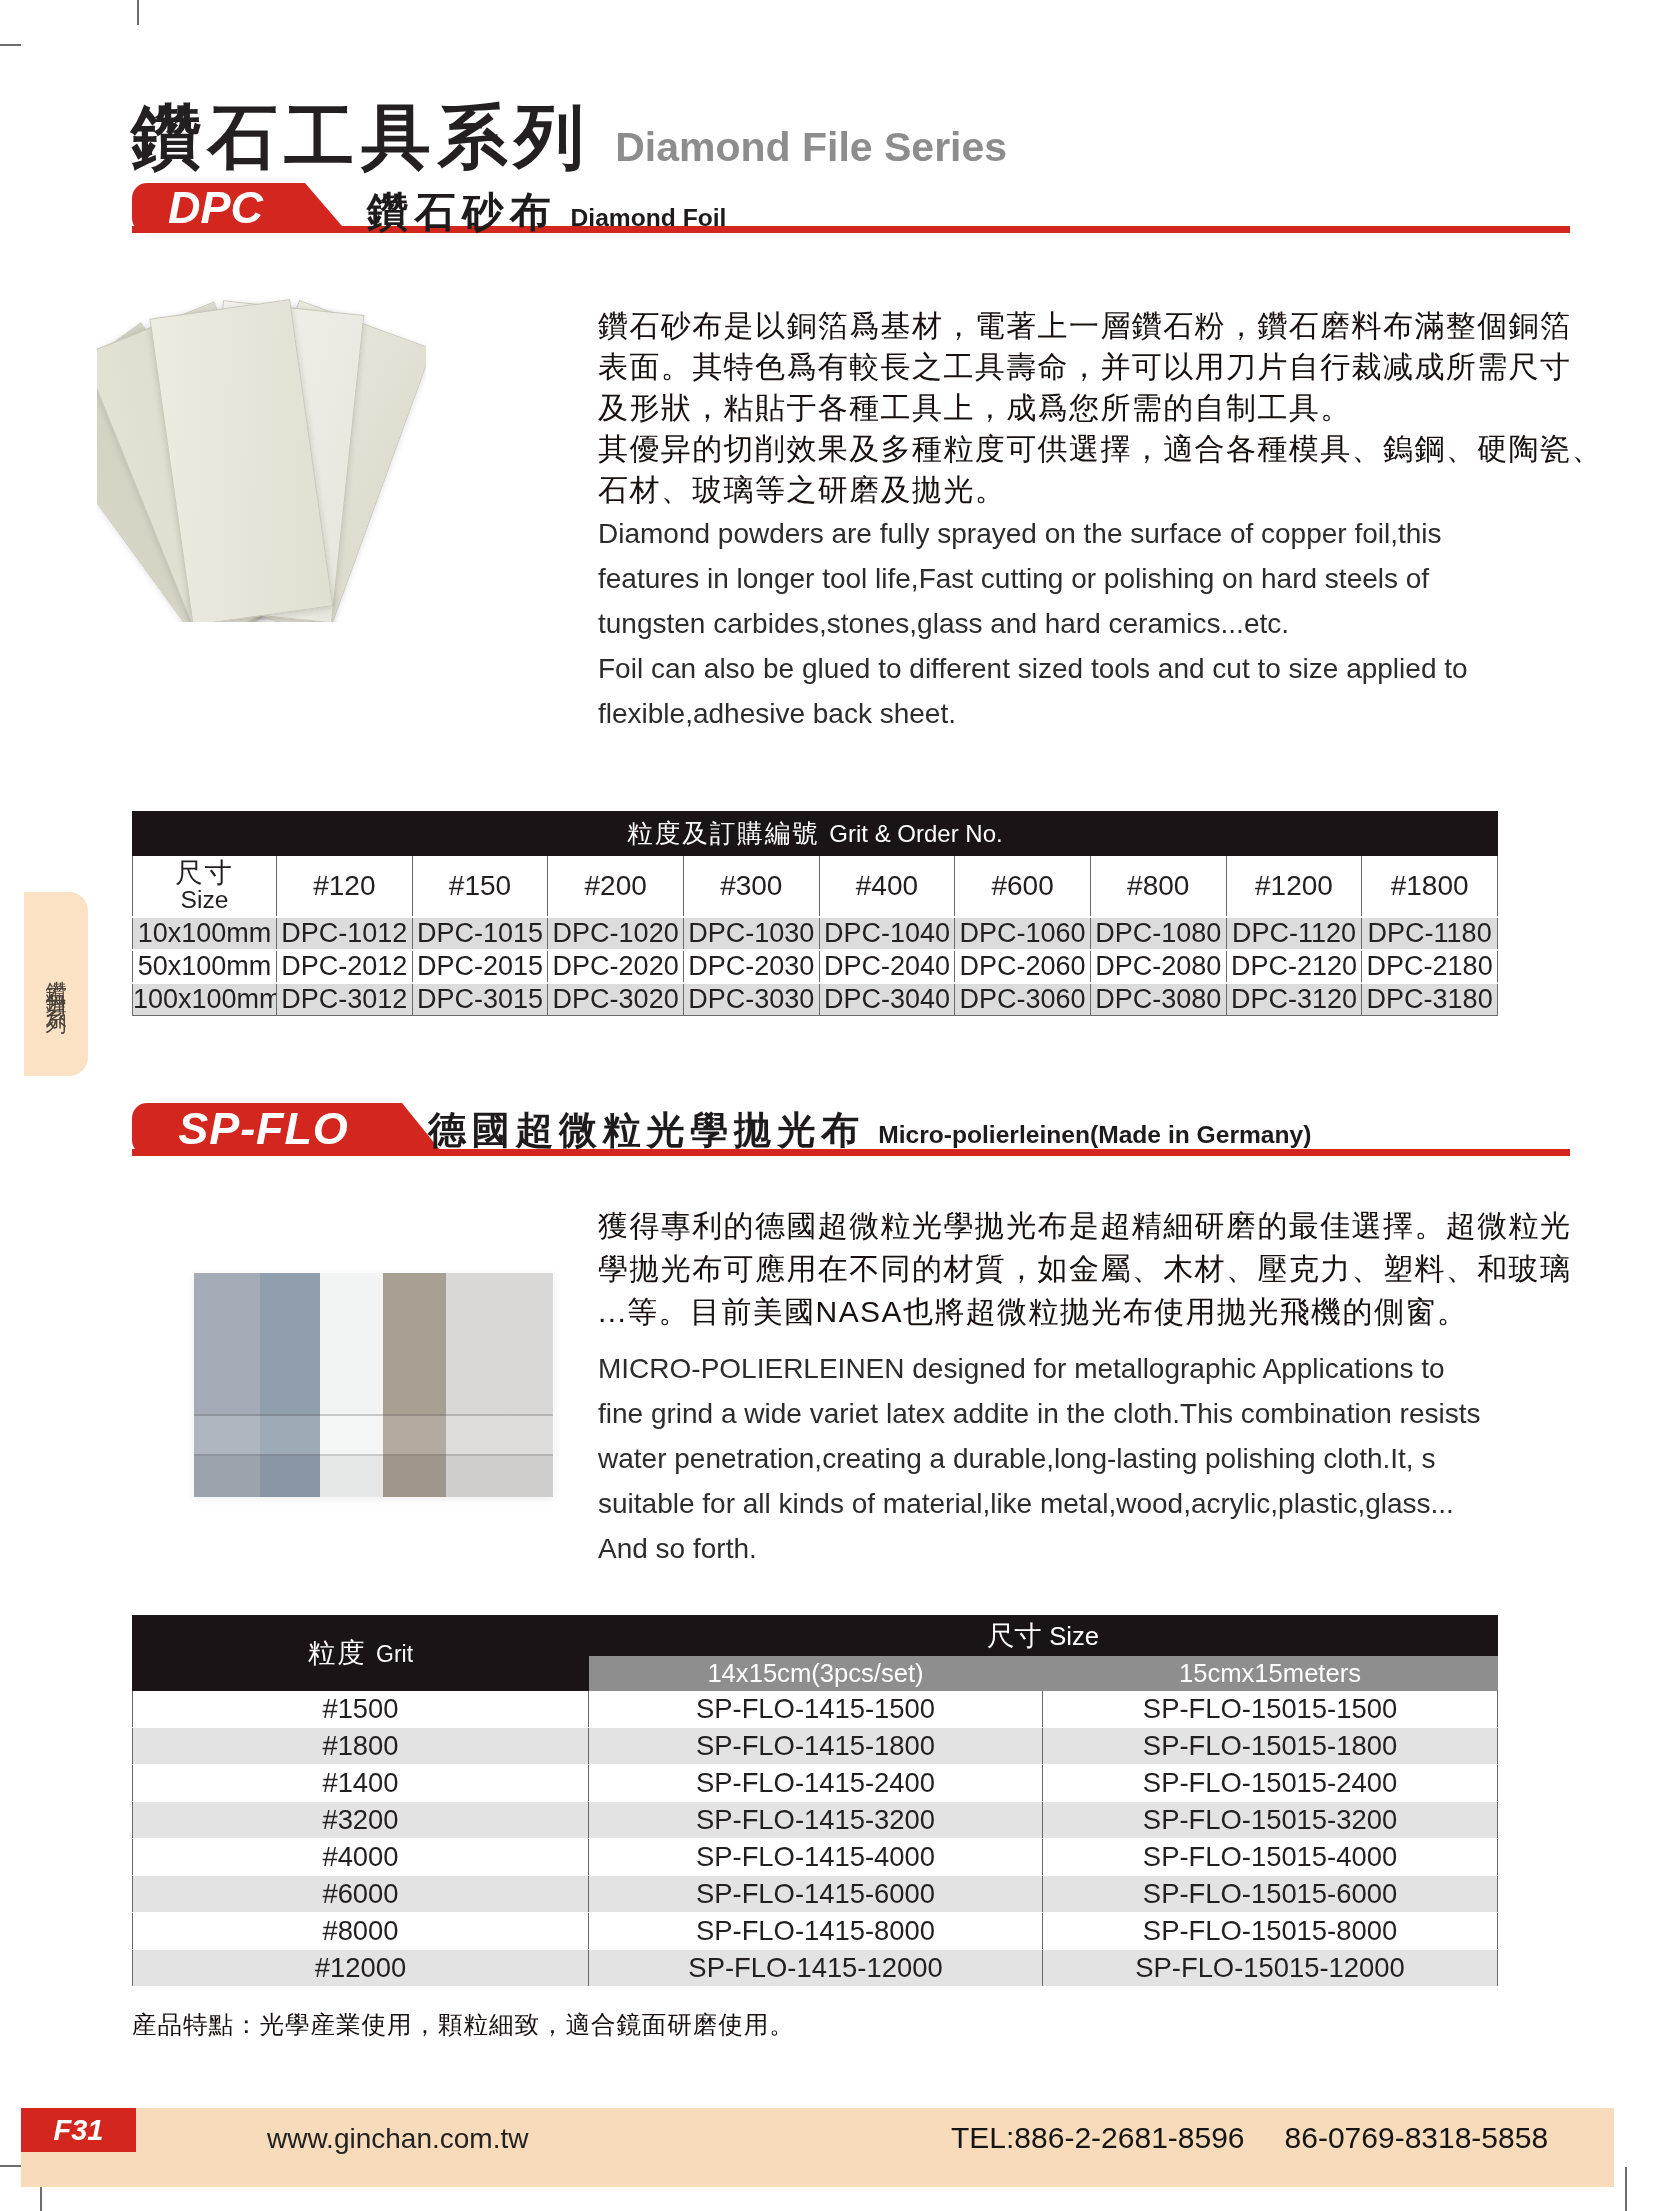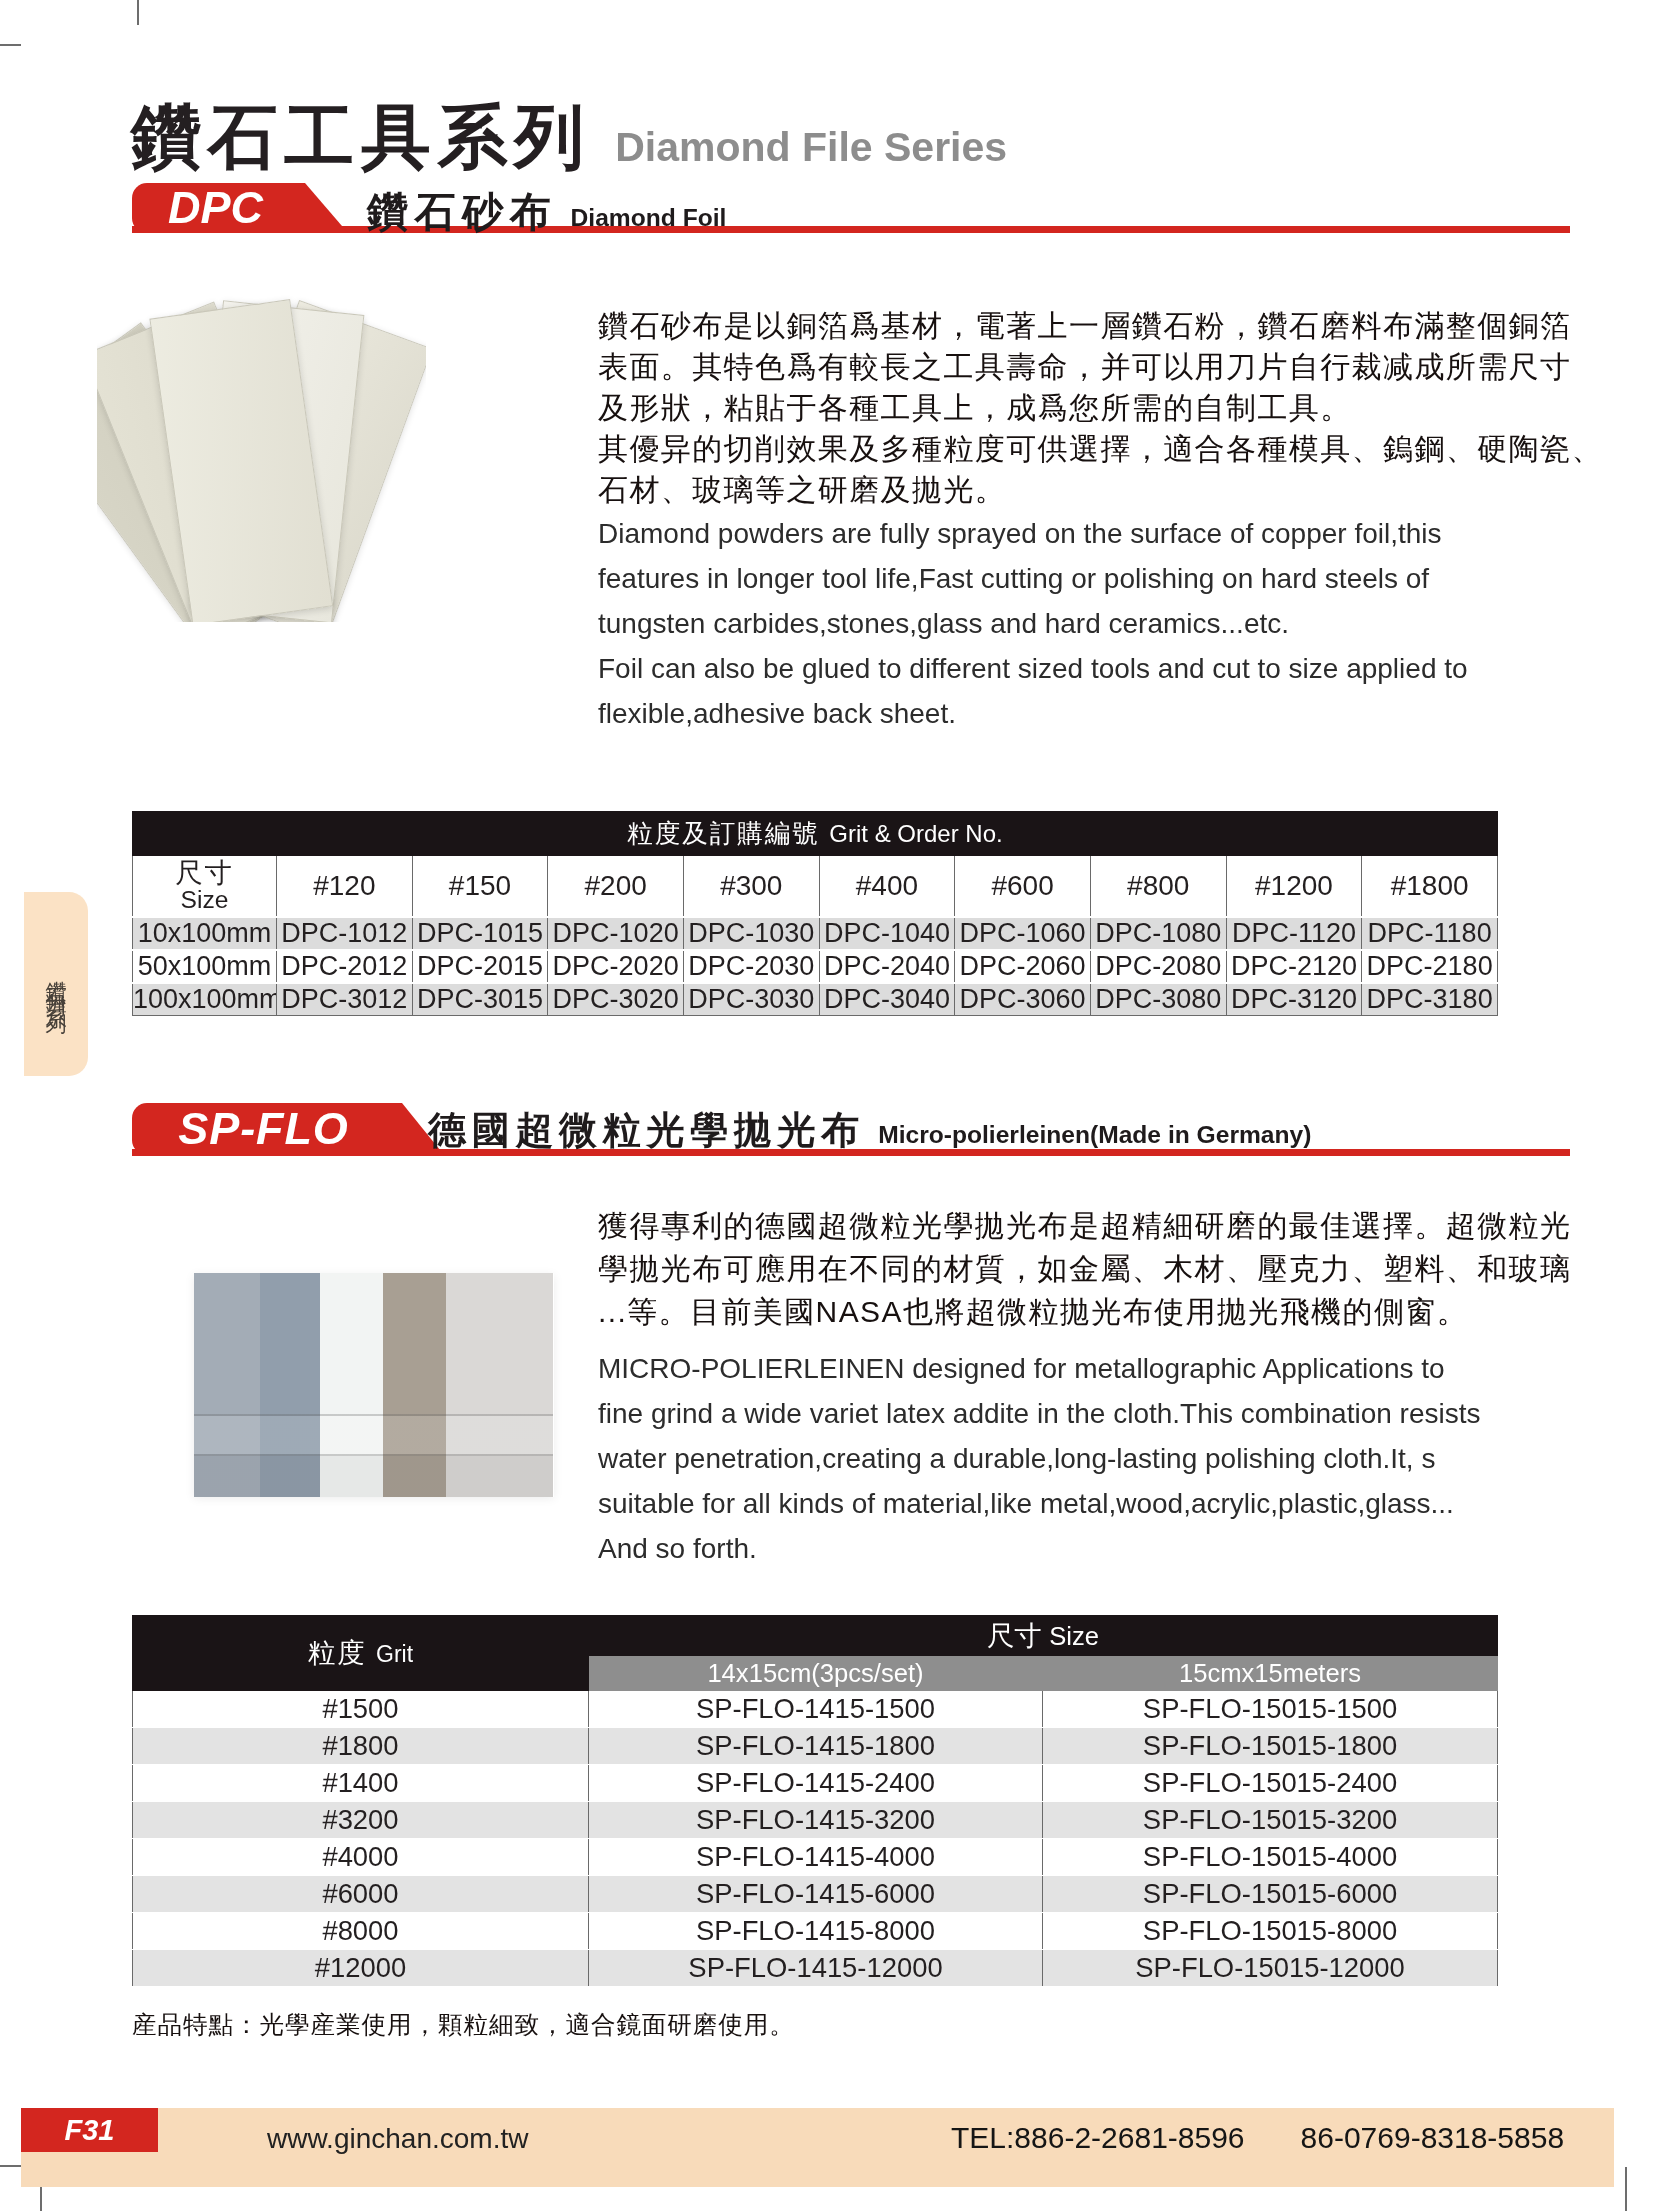--- a/index.html
+++ b/index.html
@@ -91,24 +91,24 @@
   #spflo-table .grit-head{font-size:25.6px;letter-spacing:1.9px;}
   #spflo-table .grit-head .en{font-size:23px;letter-spacing:0;margin-left:9.5px;}
   #spflo-table .sub-head th{height:35px;background:var(--graysub);color:#fff;font-size:25.6px;border:0.9px solid var(--graysub);}
   #spflo-table .sub-head th + th{border-left:1.9px solid #fff;}
   #spflo-table tbody td{height:37px;font-size:27.4px;border-top:1.9px solid #fff;border-bottom:1.9px solid #fff;}
   #spflo-table tbody tr.shade td{background:var(--shade2);}
 
   
   .note{position:absolute;left:132px;top:2008px;font-size:24.6px;letter-spacing:0.9px;color:#17100f;white-space:nowrap;}
   .footer-bar{position:absolute;left:21px;top:2108px;width:1593px;height:79px;background:var(--peach);}
-  .footer-code{position:absolute;left:21px;top:2108px;width:137px;height:44px;background:var(--red);
+  .footer-code{position:absolute;left:21px;top:2108px;width:115px;height:44px;background:var(--red);
       color:#fff;font-style:italic;font-weight:bold;font-size:29px;display:flex;align-items:center;justify-content:center;}
   .footer-url{position:absolute;left:267px;top:2123px;font-size:28px;color:#222;}
-  .footer-tel{position:absolute;left:951px;top:2121px;font-size:30px;color:#151515;display:flex;gap:56px;white-space:nowrap;}
+  .footer-tel{position:absolute;left:951px;top:2121px;font-size:30px;color:#151515;display:flex;gap:40px;white-space:nowrap;}
 </style>
 </head>
 <body>
 
 <div class="page">
 
   <span class="crop" style="left:137px;top:0;width:1.9px;height:24.6px;"></span>
   <span class="crop" style="left:0;top:44px;width:21px;height:1.9px;"></span>
   <span class="crop" style="left:0;top:2165px;width:24.6px;height:1.9px;"></span>
   <span class="crop" style="left:40px;top:2179px;width:1.9px;height:33px;"></span>

